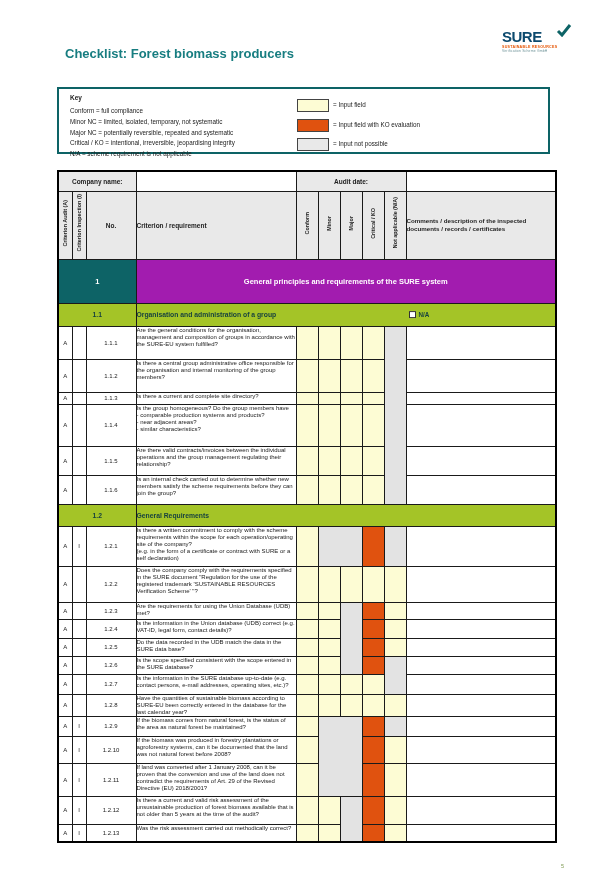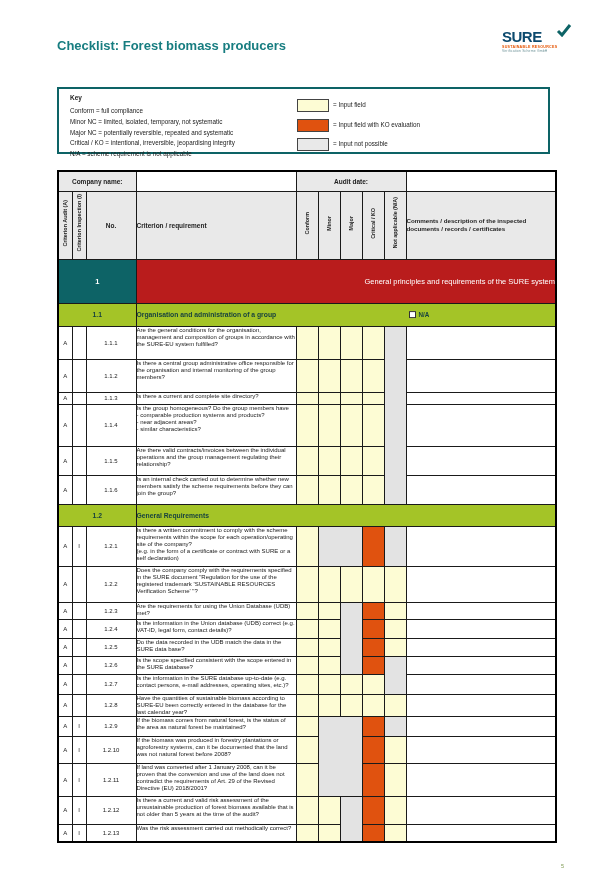--- a/index.html
+++ b/index.html
@@ -1,19 +1,19 @@
 <!DOCTYPE html>
 <html><head>
 <meta charset="utf-8">
 <style>
   html,body{margin:0;padding:0;background:#fff;}
   .page{position:relative;width:616px;height:883px;background:#ffffff;overflow:hidden;
         font-family:"Liberation Sans", sans-serif;color:#222;}
   
-  .title{position:absolute;left:57px;top:38px;font-size:13px;font-weight:700;color:#177d80;margin:0;}
+  .title{position:absolute;left:57px;top:38px;font-size:13px;font-weight:700;color:#177d80;margin:8px;}
   
   .logo{position:absolute;right:52px;top:30px;text-align:left;width:62px;}
   .logo-row{position:relative;line-height:14px;}
   .logo-text{font-size:15px;font-weight:800;color:#0c4a6e;letter-spacing:-0.5px;}
   .logo-check{position:absolute;right:-8px;top:-6px;}
   .logo-sub1{font-size:3.6px;font-weight:700;color:#e55300;letter-spacing:0.3px;margin-top:1px;}
   .logo-sub2{font-size:3.4px;color:#6e9398;letter-spacing:0.2px;}
   
   .keybox{position:absolute;left:57px;top:87px;width:489px;height:63px;border:2px solid #0d6366;background:#fff;}
   .key-title{position:absolute;left:11px;top:5px;font-size:6.5px;font-weight:700;color:#222;}
@@ -32,21 +32,21 @@
   .hgray{background:#e9e9e9;}
   .lbl{font-size:6.5px;font-weight:700;text-align:center;vertical-align:middle;}
   .input-white{background:#fff;}
   .vcell{text-align:center;vertical-align:middle;}
   .vtext{display:inline-block;writing-mode:vertical-rl;transform:rotate(180deg);
          font-size:5.4px;font-weight:700;line-height:1.25;max-height:64px;white-space:normal;}
   .no-h{font-size:6.5px;font-weight:700;text-align:center;vertical-align:middle;}
   .crit-h{font-size:6.5px;font-weight:700;text-align:left;vertical-align:middle;padding:0 4px;}
   .comm-h{font-size:6.2px;font-weight:700;text-align:left;vertical-align:middle;padding:0 5px;line-height:1.3;}
   .sec-no{background:#0d6366;color:#fff;font-weight:700;font-size:7.5px;text-align:center;vertical-align:middle;}
-  .sec-title{background:#b91c1c;color:#fff;font-weight:400;font-size:7.5px;text-align:right;vertical-align:middle;padding:0 5px;}
+  .sec-title{background:#a21caf;color:#fff;font-weight:700;font-size:7.5px;text-align:center;vertical-align:middle;padding:0 5px;}
   .sub-no{background:#a4c427;color:#143f3f;font-weight:700;font-size:6.8px;text-align:center;vertical-align:middle;}
   .sub-title{background:#a4c427;color:#143f3f;font-weight:700;font-size:6.8px;text-align:left;
              vertical-align:middle;padding:0 5px;position:relative;}
   .na-wrap{position:absolute;left:272px;top:50%;transform:translateY(-50%);font-size:6.3px;color:#143f3f;}
   .na-cb{display:inline-block;width:5px;height:5px;background:#fff;border:1px solid #333;
          vertical-align:middle;margin-right:3px;}
   .ai{font-size:6px;text-align:center;vertical-align:middle;background:#fff;}
   .no-cell{font-size:6px;text-align:center;vertical-align:middle;background:#fff;}
   .crit{font-size:6px;line-height:1.18;padding:1px 3px;vertical-align:top;background:#fff;white-space:pre-line;}
   .c-yellow{background:#fdfcd4;}

